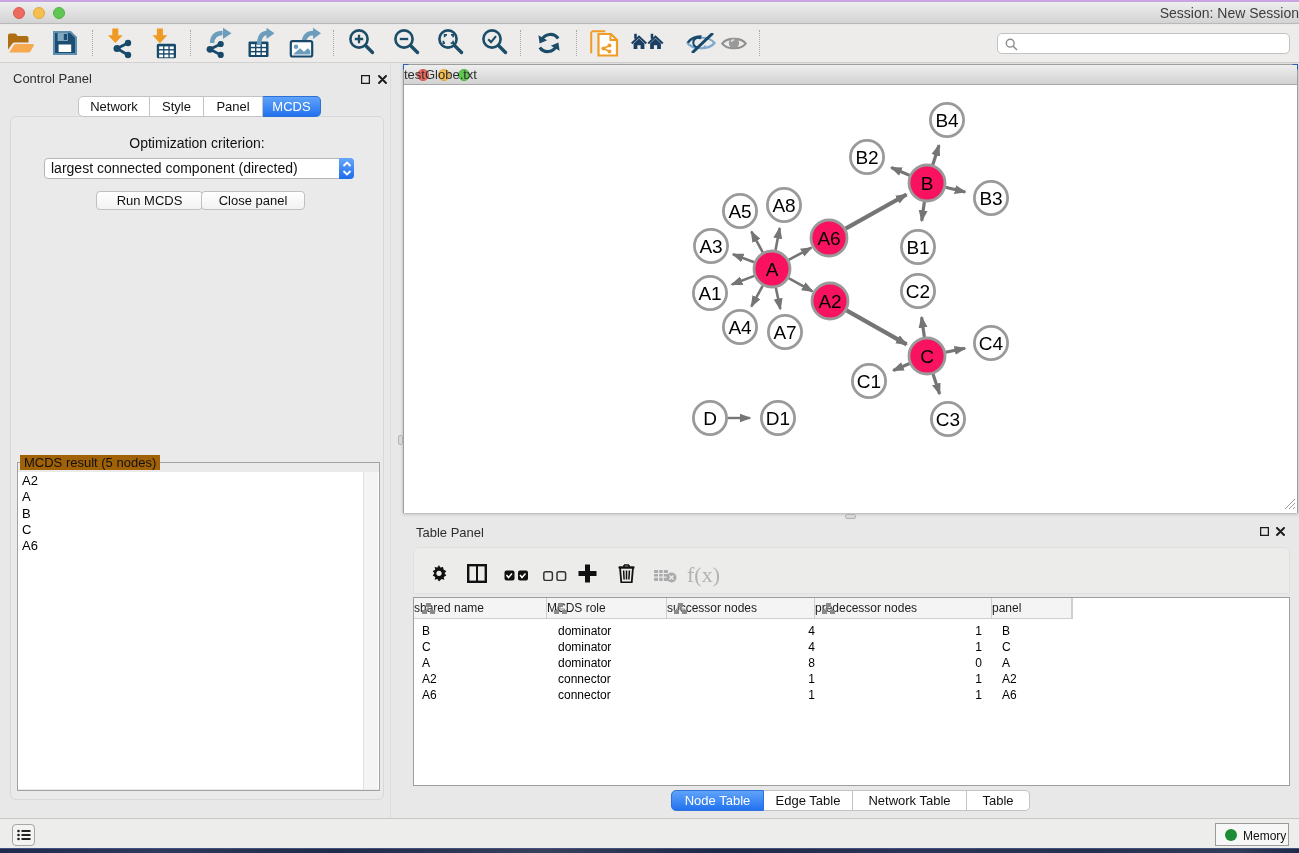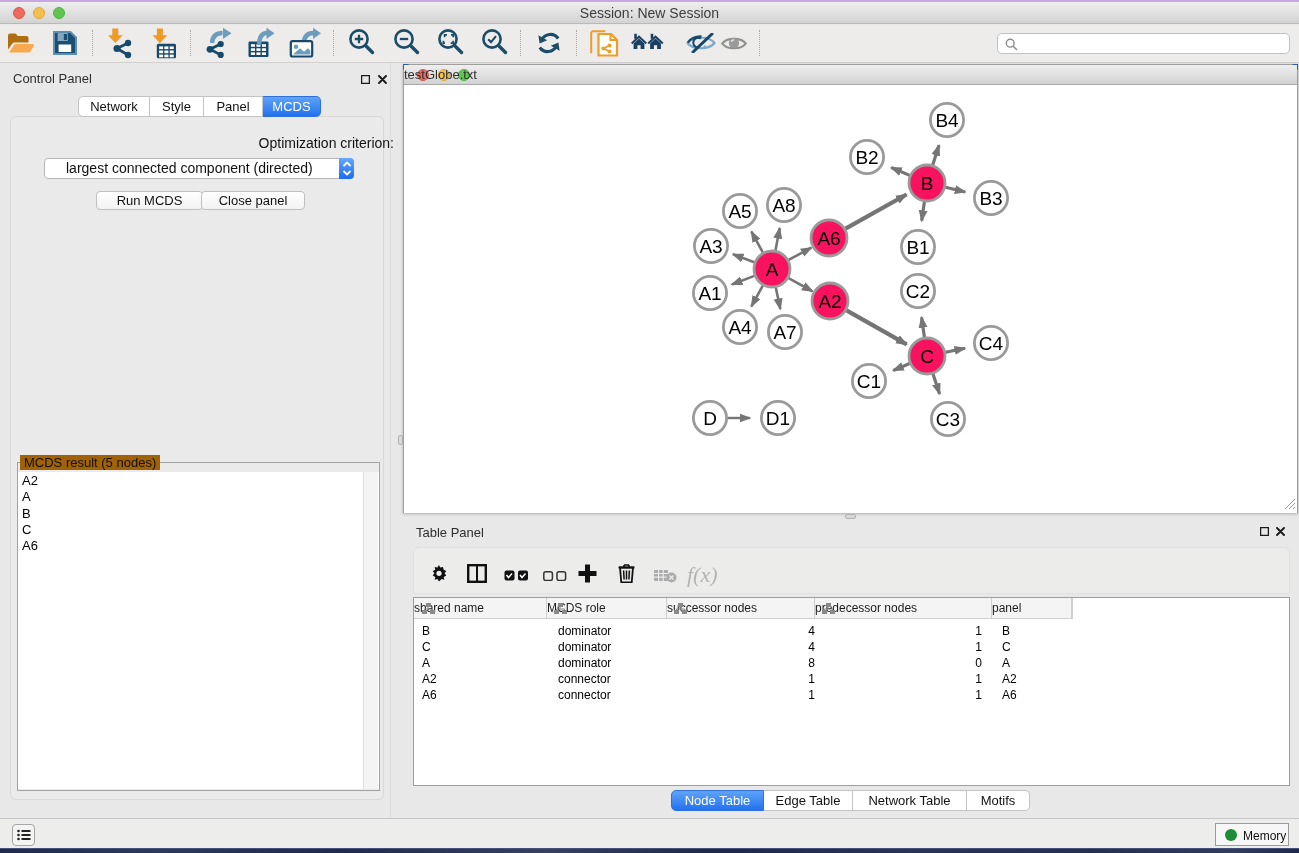--- a/index.html
+++ b/index.html
@@ -1,34 +1,34 @@
 <!DOCTYPE html>
 <html><head><meta charset="utf-8">
 <style>
 *{margin:0;padding:0;box-sizing:border-box}
 html,body{width:1299px;height:853px;overflow:hidden;font-family:"Liberation Sans",sans-serif;background:#e8e8e8}
 .abs{position:absolute}
 #topstrip{left:0;top:0;width:1299px;height:2px;background:#c9a6e2}
 #titlebar{left:0;top:2px;width:1299px;height:22px;background:linear-gradient(#eeeeee,#d3d3d3);border-bottom:1px solid #b9b9b9}
 .tl{border-radius:50%;width:12px;height:12px;top:5px}
-#title{width:100%;text-align:center;top:3px;font-size:14px;color:#3d3d3d}
+#title{width:100%;text-align:right;top:3px;font-size:14px;color:#3d3d3d}
 #toolbar{left:0;top:25px;width:1299px;height:38px;background:#edecea;border-bottom:1px solid #d2d1cf}
 .tsep{top:5px;width:0;height:26px;border-left:1px dotted #a9a9a9;position:absolute}
 .ticon{position:absolute;top:28px}
 #searchbox{left:997px;top:8px;width:293px;height:21px;background:#fff;border:1px solid #c2c2c2;border-radius:5px}
 #cp{left:0;top:0;width:1299px;height:853px;pointer-events:none}
 #cpedge{left:390px;top:63px;width:1px;height:755px;background:#dcdcdc}
 #cptitle{left:13px;top:71px;font-size:13px;color:#2e2e2e}
 #cptabs{left:78px;top:96px;height:21px;display:flex;font-size:13px}
 .cptab{background:#fff;border:1px solid #c3c3c3;border-left:none;color:#111;display:flex;align-items:center;justify-content:center;height:21px}
 .cptab.first{border-left:1px solid #c3c3c3;border-radius:5px 0 0 5px}
 .cptab.sel{background:linear-gradient(#5fa3f9,#2272ef);border-color:#2e6fd9;color:#fff;border-radius:0 5px 5px 0}
 #cppanel{left:10px;top:116px;width:374px;height:684px;background:#eaeaea;border:1px solid #d8d8d8;border-radius:6px}
-#optlabel{left:0;top:135px;width:394px;text-align:right;font-size:14px;color:#111}
-#dropdown{left:44px;top:158px;width:310px;height:21px;background:#fff;border:1px solid #b6b6b6;border-radius:4px;font-size:14px;color:#111;line-height:19px;padding-left:21px}
+#optlabel{left:0;top:135px;width:394px;text-align:center;font-size:14px;color:#111}
+#dropdown{left:44px;top:158px;width:310px;height:21px;background:#fff;border:1px solid #b6b6b6;border-radius:4px;font-size:14px;color:#111;line-height:19px;padding-left:6px}
 #dstep{right:-1px;top:-1px;width:15px;height:21px;background:linear-gradient(#66a7fa,#1d6cee);border-radius:0 4px 4px 0}
 .btn{position:absolute;height:19px;background:linear-gradient(#ffffff,#f2f2f2);border:1px solid #c0c0c0;border-radius:4px;font-size:13px;color:#111;text-align:center;line-height:17px}
 #grp{left:17px;top:462px;width:363px;height:329px;border:1px solid #a2a2a2}
 #grplegend{left:20px;top:455px;background:#a16207;padding:0 4px;font-size:13px;color:#111}
 #grplist{left:18px;top:472px;width:361px;height:317px;background:#fff;font-size:13px;color:#000;padding:1px 0 0 4px;line-height:16.3px}
 #grpsb{left:363px;top:472px;width:15px;height:317px;background:#f4f4f4;border-left:1px solid #e0e0e0}
 #statusbar{left:0;top:818px;width:1299px;height:30px;background:#ededec;border-top:1px solid #c6c6c6}
 #navy{left:0;top:848px;width:1299px;height:5px;background:linear-gradient(90deg,#1f2a4c,#2e3a5c 12%,#202a4a 26%,#38405c 42%,#1e2847 55%,#2b3457 70%,#25304f 84%,#333c58 95%,#1f294a);border-top:1px solid #44517a}
 #listbtn{left:12px;top:5px;width:23px;height:22px;background:#f4f4f3;border:1px solid #a6a6a6;border-radius:4px}
 #membtn{left:1215px;top:4px;width:74px;height:23px;background:#f7f7f7;border:1px solid #9b9b9b;font-size:13px;color:#111}
@@ -360,21 +360,21 @@
   <svg class="abs" style="left:240px;top:20px" width="23" height="15" viewBox="0 0 23 15">
    <g fill="#ababab">
           <rect x="0" y="2" width="14" height="11" rx="1"></rect>
         </g>
    <g stroke="#ececeb" stroke-width="1.2">
           <path d="M0 5.5 h14 M0 9.2 h14 M4.6 2 v11 M9.2 2 v11"></path>
         </g>
    <circle cx="17.5" cy="9.5" r="5" fill="#ababab"></circle>
    <path d="M15.5 7.5 l4 4 M19.5 7.5 l-4 4" stroke="#ececeb" stroke-width="1.4"></path>
   </svg>
-  <div class="abs" style="left:273px;top:14px;font-family:'Liberation Serif',serif;font-style:italic;font-size:22px;color:#b3b3b2">f(x)</div>
+  <div class="abs" style="left:273px;top:14px;font-family:'Liberation Serif',serif;font-size:22px;color:#b3b3b2">f(x)</div>
  </div>
  <div class="abs" id="tptable">
   <div class="abs" id="tphead">
    <div class="th" style="left:0;width:133px"><svg style="position:absolute;left:8px;top:5px" width="13" height="11" viewBox="0 0 13 11">
             <g fill="#8a8a8a">
               <rect x="4" y="0" width="5" height="4"></rect>
               <rect x="0" y="7" width="5" height="4"></rect>
               <rect x="8" y="7" width="5" height="4"></rect>
               <path d="M6 4 v2 M2.5 7 v-1 h8 v1" stroke="#8a8a8a" fill="none"></path>
             </g>
@@ -438,21 +438,21 @@
         <span class="cell" style="left:144px">connector</span>
         <span class="cell" style="left:253px;width:148px;text-align:right">1</span>
         <span class="cell" style="left:401px;width:167px;text-align:right">1</span>
         <span class="cell" style="left:588px">A6</span>
       </div>
  </div>
  <div class="abs" id="tptabs">
   <div class="tptab first" style="width:93px">Node Table</div>
   <div class="tptab" style="width:89px">Edge Table</div>
   <div class="tptab" style="width:114px">Network Table</div>
-  <div class="tptab last" style="width:63px">Motifs</div>
+  <div class="tptab last" style="width:63px">Table</div>
  </div>
 </div>
 <div class="abs" id="statusbar">
  <div class="abs" id="listbtn">
   <svg style="position:absolute;left:4px;top:4px" width="14" height="12" viewBox="0 0 14 12">
    <g fill="#222">
           <circle cx="1.5" cy="2" r="1.3"></circle>
           <circle cx="1.5" cy="6" r="1.3"></circle>
           <circle cx="1.5" cy="10" r="1.3"></circle>
    <rect x="4.5" y="1" width="9" height="2"></rect>

